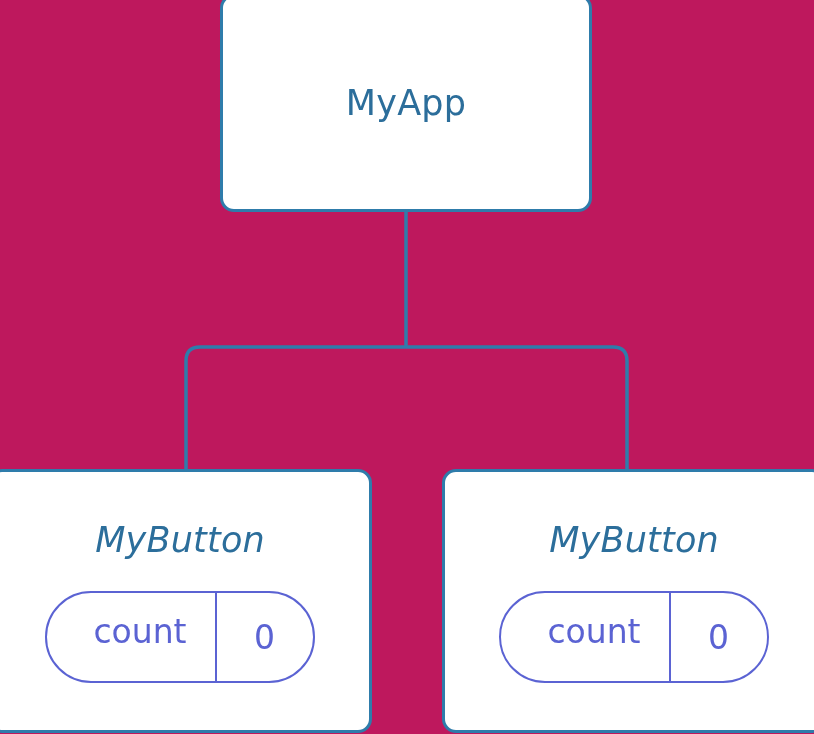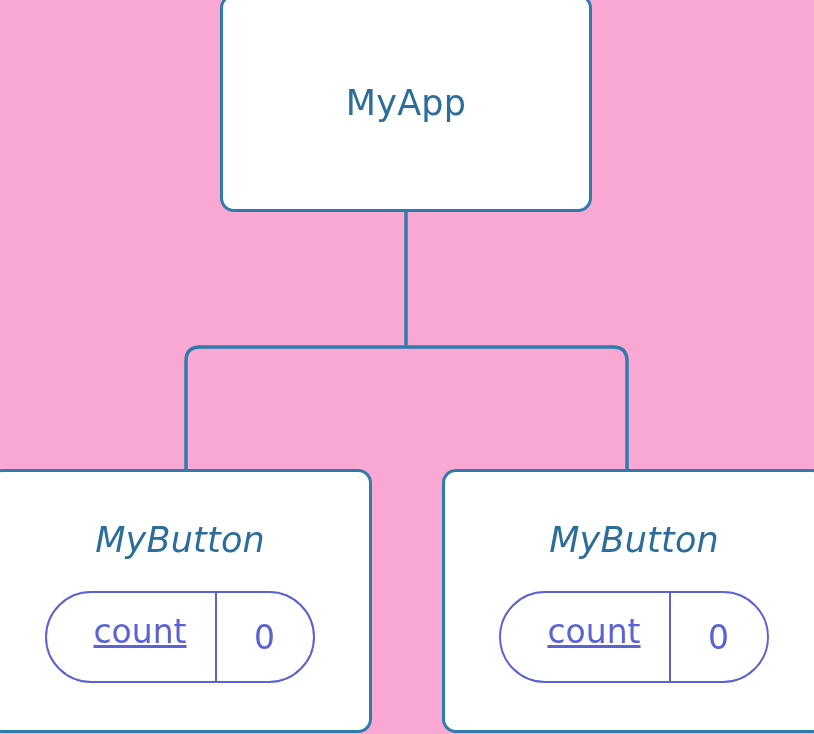--- a/index.html
+++ b/index.html
@@ -12,21 +12,21 @@
     height: 734px;
     background: #4b6b74;
     font-family: "DejaVu Sans", "Liberation Sans", sans-serif;
     overflow: hidden;
   }
 
   #stage {
     position: relative;
     width: 814px;
     height: 734px;
-    background: #f9a8d4;
+    background: #be185d;
   }
 
   
   #connectors {
     position: absolute;
     left: 0;
     top: 0;
     width: 814px;
     height: 734px;
     z-index: 1;
@@ -105,21 +105,20 @@
     align-items: center;
     justify-content: center;
     color: #5b63d3;
     font-size: 33px;
     line-height: 1;
     white-space: nowrap;
   }
 
   .pill-key {
     padding: 0 28px 12px 46px;
-    text-decoration: underline;
   }
 
   .pill-value {
     border-left: 2px solid #5b63d3;
     padding: 0 36px;
     min-width: 24px;
   }
 </style>
 </head>
 <body>

